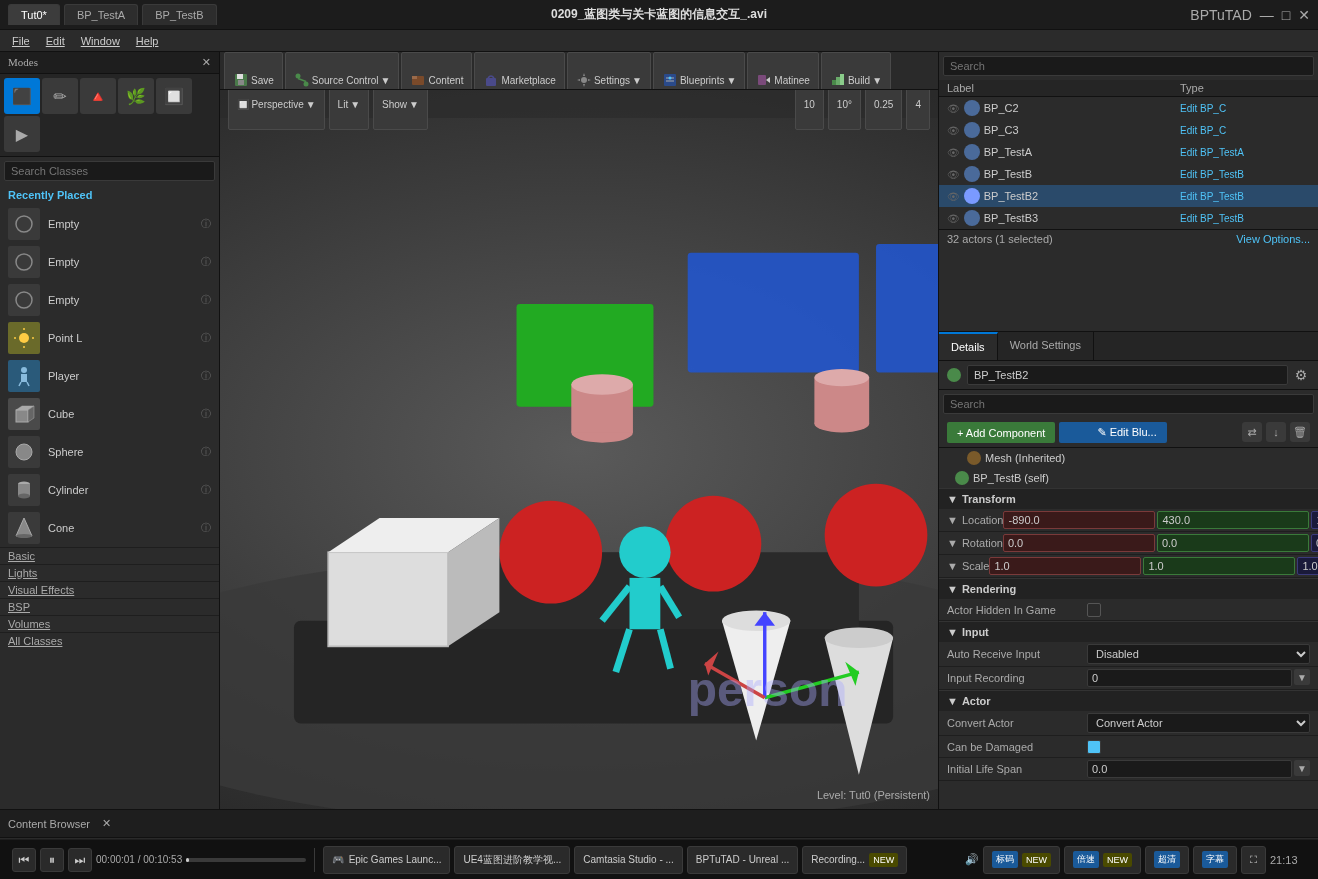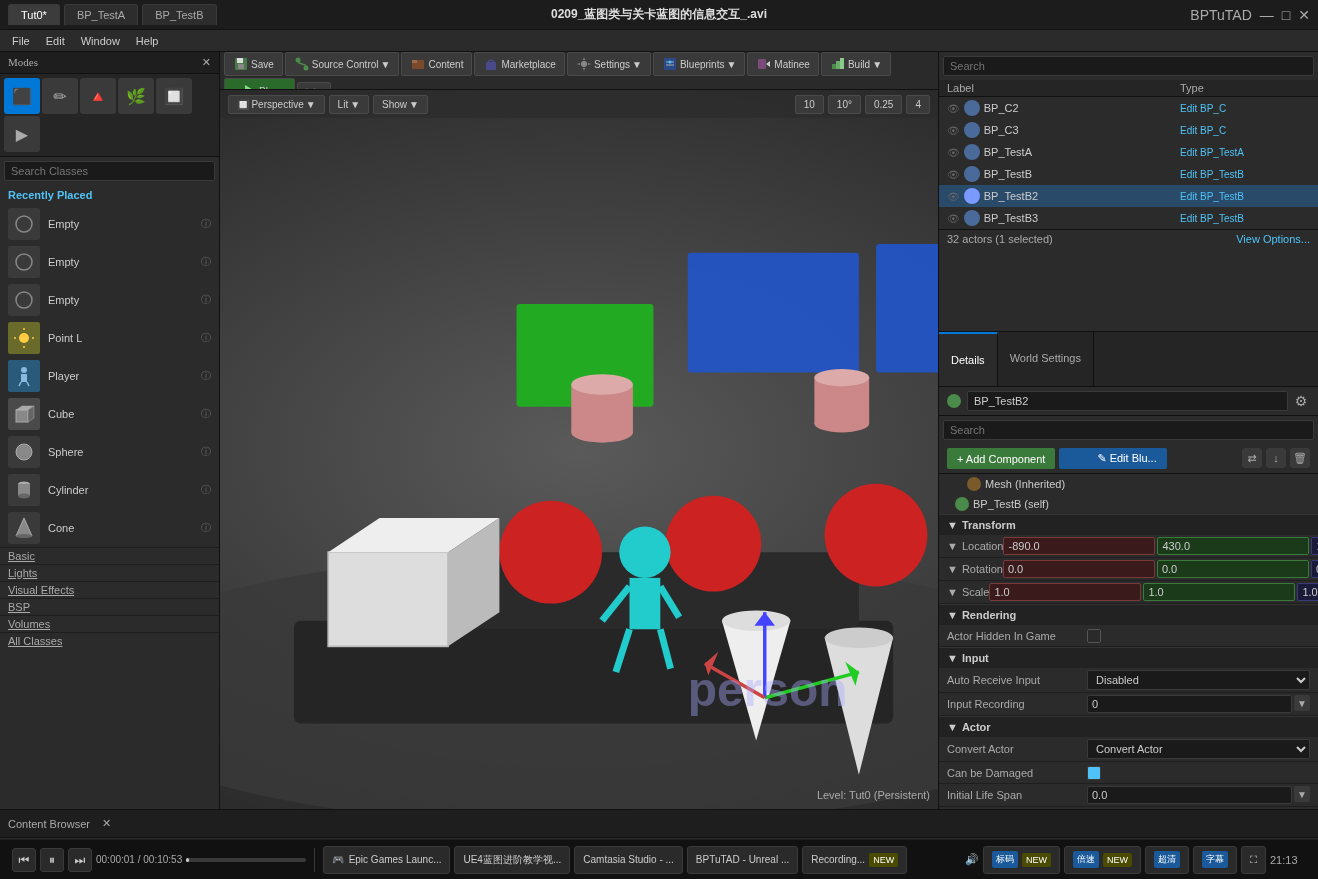--- a/index.html
+++ b/index.html
@@ -9,21 +9,21 @@
     #title-bar { width: 100%; height: 30px; background: #1c1c1c; display: flex; align-items: center; justify-content: space-between; padding: 0 8px; border-bottom: 1px solid #111; }
     #title-bar .tabs { display: flex; gap: 4px; align-items: center; }
     .tab { background: #2d2d2d; color: #aaa; padding: 4px 12px; font-size: 11px; border-radius: 3px 3px 0 0; cursor: pointer; border: 1px solid #3a3a3a; border-bottom: none; }
     .tab.active { background: #3c3c3c; color: #fff; }
     #title-center { color: #ddd; font-size: 12px; font-weight: bold; position: absolute; left: 50%; transform: translateX(-50%); }
     #title-controls { display: flex; gap: 8px; align-items: center; }
     #title-controls span { color: #aaa; cursor: pointer; font-size: 14px; }
 
     
     #menu-bar { width: 100%; height: 22px; background: #2b2b2b; display: flex; align-items: center; padding: 0 4px; border-bottom: 1px solid #111; }
-    .menu-item { padding: 2px 8px; color: #ccc; cursor: pointer; font-size: 11px; }
+    .menu-item { padding: 2px 8px; color: #ccc; cursor: pointer; font-size: 11px; text-decoration: underline; }
 
     
     #main { display: flex; width: 100%; height: calc(879px - 30px - 22px - 40px - 30px); }
 
     
     #left-panel { width: 220px; background: #2b2b2b; border-right: 1px solid #111; display: flex; flex-direction: column; overflow: hidden; }
     #modes-header { background: #1e1e1e; padding: 4px 8px; font-size: 11px; color: #aaa; display: flex; justify-content: space-between; border-bottom: 1px solid #111; font-family: Liberation Serif, serif; }
     #modes-icons { display: flex; flex-wrap: wrap; gap: 2px; padding: 4px; background: #252525; border-bottom: 1px solid #111; }
     .mode-icon { width: 36px; height: 36px; background: #3a3a3a; border-radius: 3px; display: flex; align-items: center; justify-content: center; cursor: pointer; color: #aaa; font-size: 16px; }
     .mode-icon.active { background: #0078d7; color: #fff; }
@@ -32,21 +32,21 @@
     #recently-placed { padding: 4px 8px; color: #4fc3f7; font-size: 11px; font-weight: bold; cursor: pointer; }
     .category { padding: 2px 8px; color: #aaa; font-size: 11px; border-top: 1px solid #1e1e1e; cursor: pointer; text-decoration: underline; }
     .place-item { display: flex; align-items: center; padding: 3px 8px; cursor: pointer; }
     .place-icon { width: 32px; height: 32px; margin-right: 8px; display: flex; align-items: center; justify-content: center; background: #3a3a3a; border-radius: 2px; flex-shrink: 0; }
     .place-label { color: #ccc; font-size: 11px; flex: 1; }
     .place-info { color: #666; font-size: 10px; cursor: pointer; }
 
     
     #viewport-area { flex: 1; background: #1a1a1a; display: flex; flex-direction: column; }
     #viewport-toolbar { height: 38px; background: #2a2a2a; display: flex; align-items: center; gap: 2px; padding: 0 4px; border-bottom: 1px solid #111; flex-wrap: wrap; overflow: hidden; }
-    .vp-btn { background: #3a3a3a; border: 1px solid #4a4a4a; color: #ccc; padding: 3px 8px; font-size: 10px; border-radius: 2px; cursor: pointer; display: flex; align-items: center; gap: 2px; }
+    .vp-btn { background: #3a3a3a; border: 1px solid #4a4a4a; color: #ccc; padding: 19px 8px; font-size: 10px; border-radius: 2px; cursor: pointer; display: flex; align-items: center; gap: 2px; }
     #viewport { flex: 1; background: #3d3d3d; position: relative; overflow: hidden; }
     .vp-label { position: absolute; bottom: 8px; right: 8px; color: #aaa; font-size: 11px; }
 
     
     #right-panel { width: 380px; background: #2b2b2b; border-left: 1px solid #111; display: flex; flex-direction: column; overflow: hidden; }
     #outliner { flex: 0 0 auto; height: 280px; border-bottom: 1px solid #111; display: flex; flex-direction: column; }
     #outliner-search { background: #1a1a1a; border: 1px solid #3a3a3a; color: #ccc; padding: 3px 6px; font-size: 11px; margin: 4px; border-radius: 2px; width: calc(100% - 8px); }
     #outliner-header { display: flex; align-items: center; padding: 2px 8px; background: #252525; font-size: 11px; color: #aaa; border-bottom: 1px solid #111; }
     #outliner-header .col-label { flex: 1; }
     #outliner-header .col-type { width: 130px; }
@@ -55,21 +55,21 @@
     .outliner-row .vis-icon { color: #666; margin-right: 4px; font-size: 10px; cursor: pointer; }
     .outliner-row .obj-icon { width: 16px; height: 16px; background: #4a7a4a; border-radius: 50%; margin-right: 4px; flex-shrink: 0; }
     .outliner-row .obj-icon.bp { background: #4a6a9a; }
     .outliner-row .obj-name { flex: 1; color: #ccc; }
     .outliner-row .obj-type { width: 130px; color: #4fc3f7; font-size: 10px; }
     #outliner-footer { padding: 3px 8px; font-size: 11px; color: #aaa; display: flex; justify-content: space-between; align-items: center; border-top: 1px solid #111; }
 
     
     #details-panel { flex: 1; display: flex; flex-direction: column; overflow-y: auto; }
     #details-tabs { display: flex; background: #252525; border-bottom: 1px solid #111; }
-    .details-tab { padding: 20px 12px; font-size: 11px; color: #aaa; cursor: pointer; border-right: 1px solid #111; }
+    .details-tab { padding: 7px 12px; font-size: 11px; color: #aaa; cursor: pointer; border-right: 1px solid #111; }
     .details-tab.active { background: #2b2b2b; color: #fff; border-top: 2px solid #0078d7; }
     #details-name { display: flex; align-items: center; padding: 4px 8px; border-bottom: 1px solid #111; }
     #details-name input { flex: 1; background: #1a1a1a; border: 1px solid #3a3a3a; color: #ccc; padding: 3px 6px; font-size: 11px; border-radius: 2px; }
     #details-search { padding: 4px; }
     #details-search input { width: 100%; background: #1a1a1a; border: 1px solid #3a3a3a; color: #ccc; padding: 3px 6px; font-size: 11px; border-radius: 2px; }
     #component-btns { display: flex; gap: 4px; padding: 4px 8px; border-bottom: 1px solid #111; }
     .comp-btn { background: #3a7a3a; border: none; color: #fff; padding: 4px 10px; font-size: 11px; border-radius: 2px; cursor: pointer; display: flex; align-items: center; gap: 4px; }
     .comp-btn.blue { background: #1a5a9a; padding-left: 38px; }
     .comp-item { padding: 3px 16px; font-size: 11px; color: #ccc; display: flex; align-items: center; gap: 4px; cursor: pointer; }
     .comp-icon { width: 14px; height: 14px; background: #5a5a9a; border-radius: 50%; flex-shrink: 0; }

